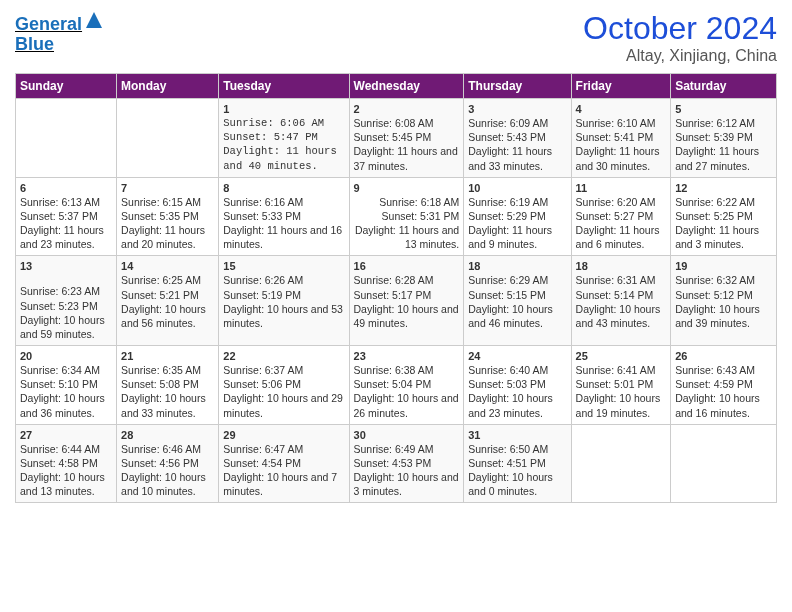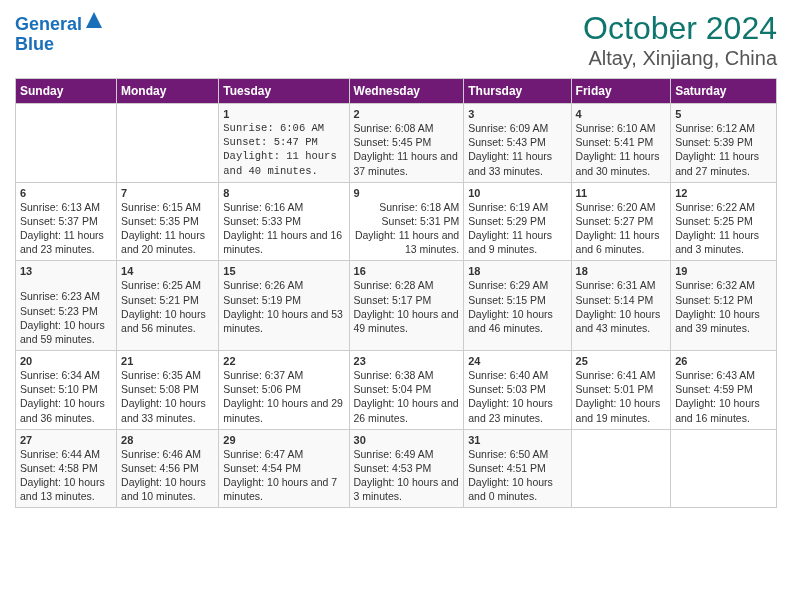--- a/index.html
+++ b/index.html
@@ -18,20 +18,21 @@
     }
     .header {
       display: flex;
       justify-content: space-between;
       align-items: flex-start;
       margin-bottom: 8px;
     }
     .logo {
       display: flex;
       align-items: flex-end;
+      text-decoration: underline;
     }
     .logo-text {
       font-size: 18px;
       font-weight: bold;
       color: #333;
       line-height: 1.1;
     }
     .logo-text span {
       color: #1a6fba;
     }
@@ -39,24 +40,24 @@
       width: 20px;
       height: 20px;
       margin-left: 2px;
     }
     .title-block {
       text-align: right;
     }
     .main-title {
       font-size: 32px;
       font-weight: normal;
-      color: #0f766e;
+      color: #1d4ed8;
     }
     .subtitle {
-      font-size: 20px;
+      font-size: 16px;
       color: #555;
     }
     table {
       width: 100%;
       border-collapse: collapse;
       font-size: 11px;
     }
     thead tr th {
       background: #701a75;
       color: #fff;

